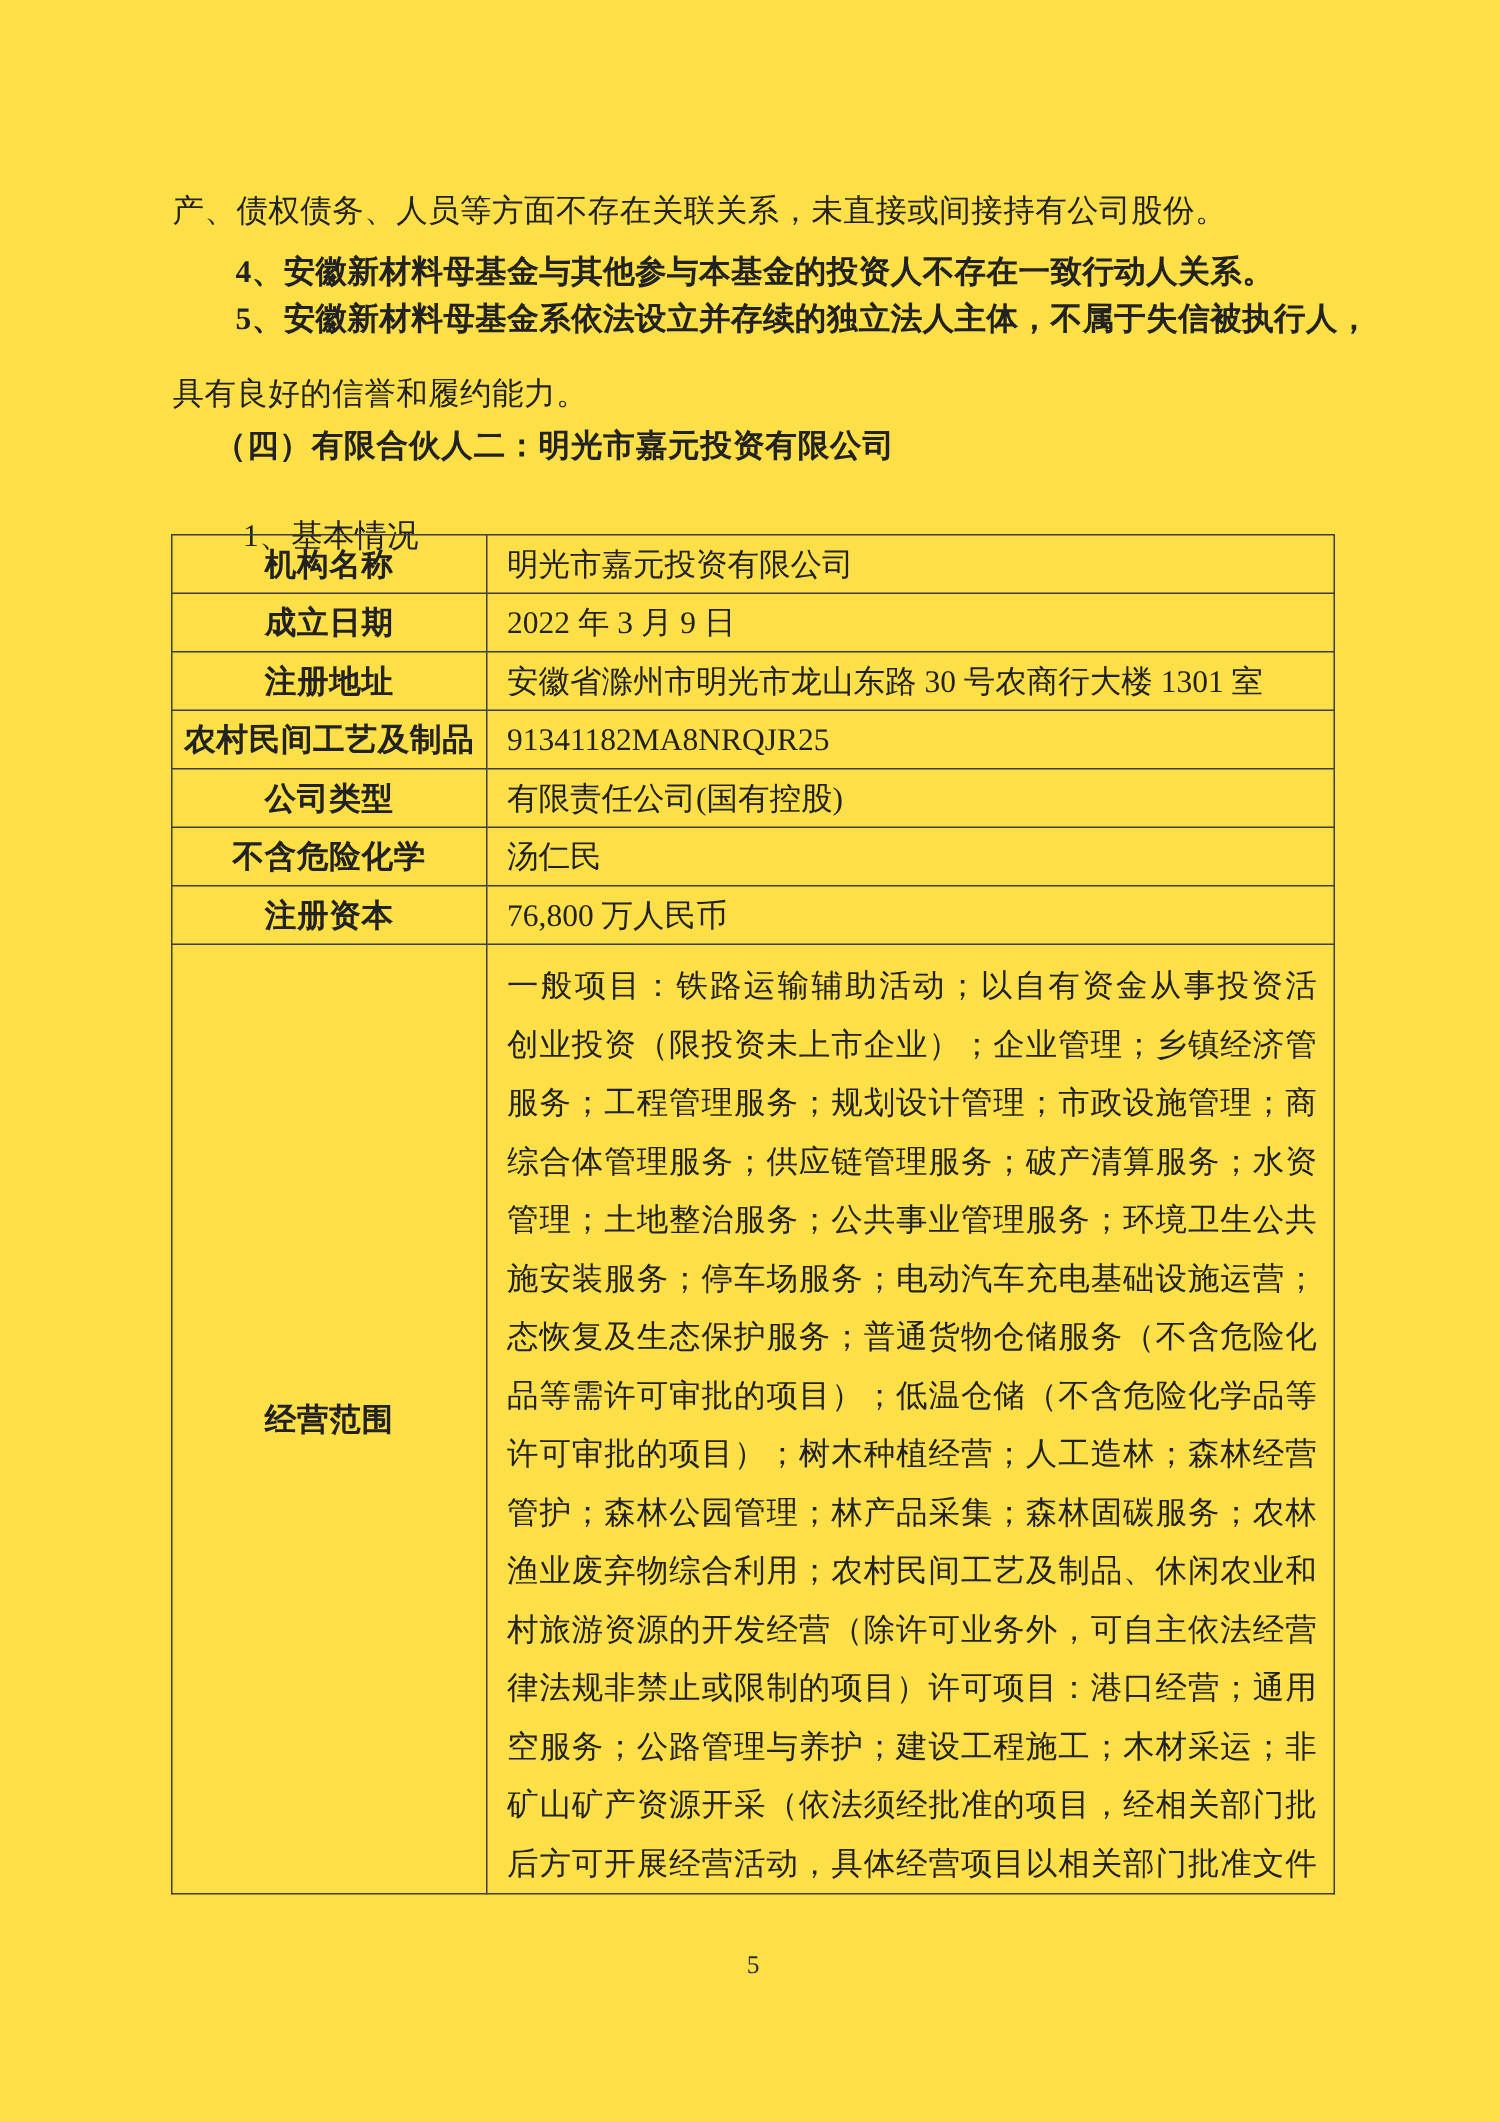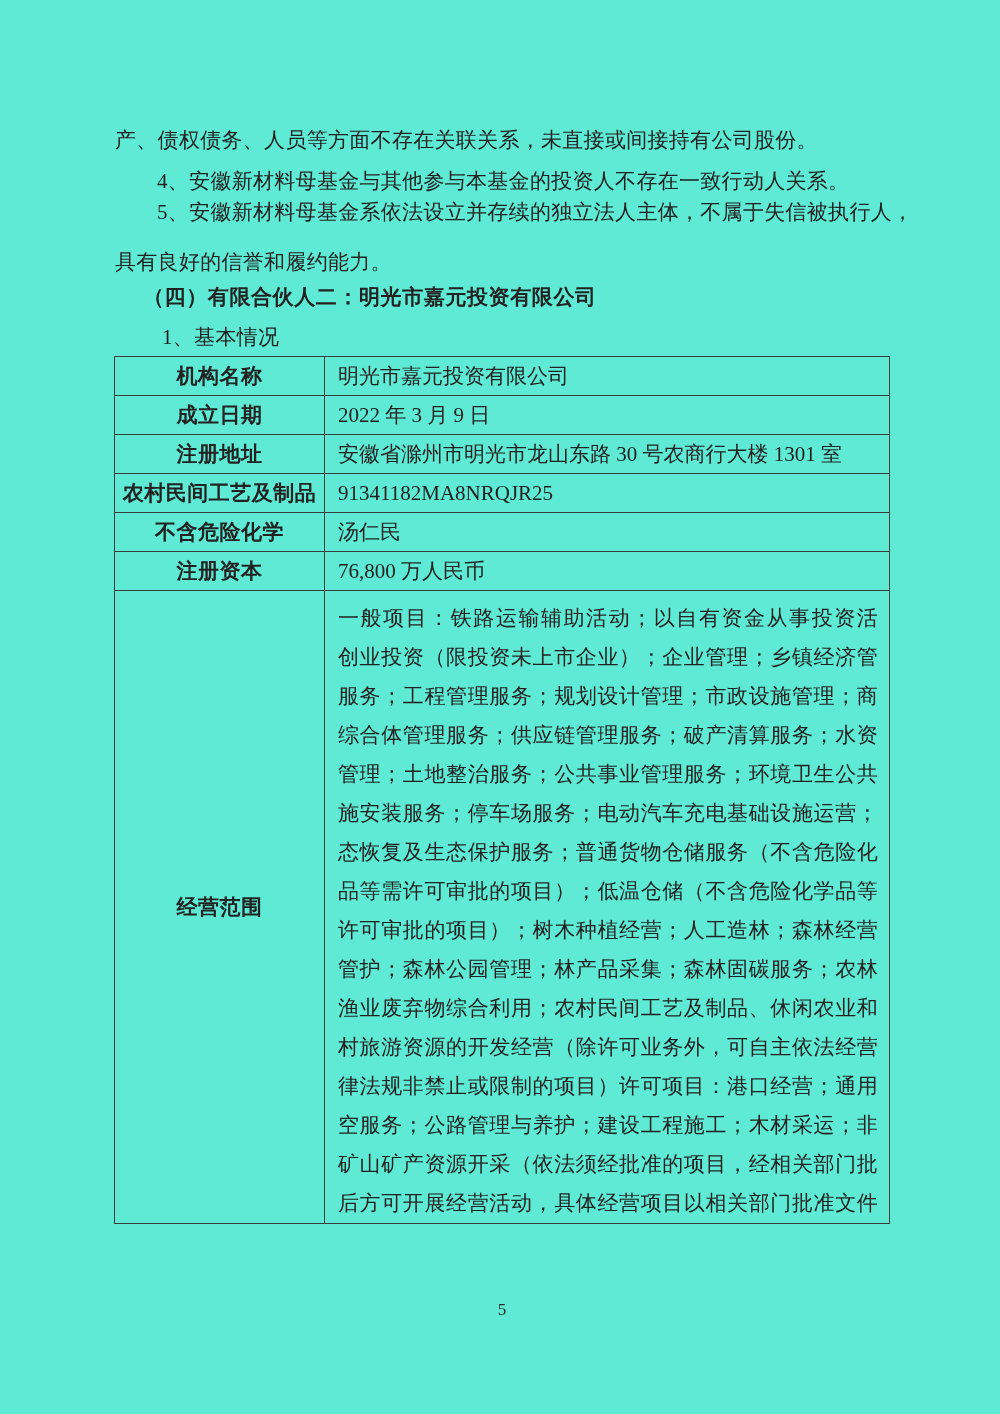--- a/index.html
+++ b/index.html
@@ -5,33 +5,33 @@
   * { margin:0; padding:0; box-sizing:border-box; }
   html,body { width:1000px; height:1414px; }
   body {
     background:#faf9f7;
     font-family:"Liberation Serif","DejaVu Serif",serif;
     color:#222222;
   }
   .page {
     position:relative;
     width:1000px; height:1414px;
-    background:#5eead4;
+    background:#fde047;
     overflow:hidden;
   }
   .tline {
     position:absolute;
     left:115px; width:776px;
     font-size:21px; line-height:41px;
     letter-spacing:0.3px;
     white-space:nowrap;
   }
-  .indent2 { text-indent:42px; }
+  .indent2 { text-indent:42px;font-weight:bold; }
   .heading { font-weight:bold; text-indent:28px; letter-spacing:0.6px; }
-  .subhead { text-indent:47px; }
+  .subhead { text-indent:47px;margin-top:20px; }
 
   table.info {
     position:absolute;
     left:114px; top:356px;
     width:776px;
     border-collapse:collapse;
     table-layout:fixed;
   }
   table.info td {
     border:1.5px solid #3d3d3d;
@@ -104,20 +104,24 @@
       </tr>
       <tr class="r">
         <td class="lbl">注册地址</td>
         <td class="val">安徽省滁州市明光市龙山东路 30 号农商行大楼 1301 室</td>
       </tr>
       <tr class="r">
         <td class="lbl">农村民间工艺及制品</td>
         <td class="val">91341182MA8NRQJR25</td>
       </tr>
       <tr class="r">
+        <td class="lbl">公司类型</td>
+        <td class="val">有限责任公司(国有控股)</td>
+      </tr>
+      <tr class="r">
         <td class="lbl">不含危险化学</td>
         <td class="val">汤仁民</td>
       </tr>
       <tr class="r">
         <td class="lbl">注册资本</td>
         <td class="val">76,800 万人民币</td>
       </tr>
       <tr class="big">
         <td class="lbl">经营范围</td>
         <td class="scope-val">

